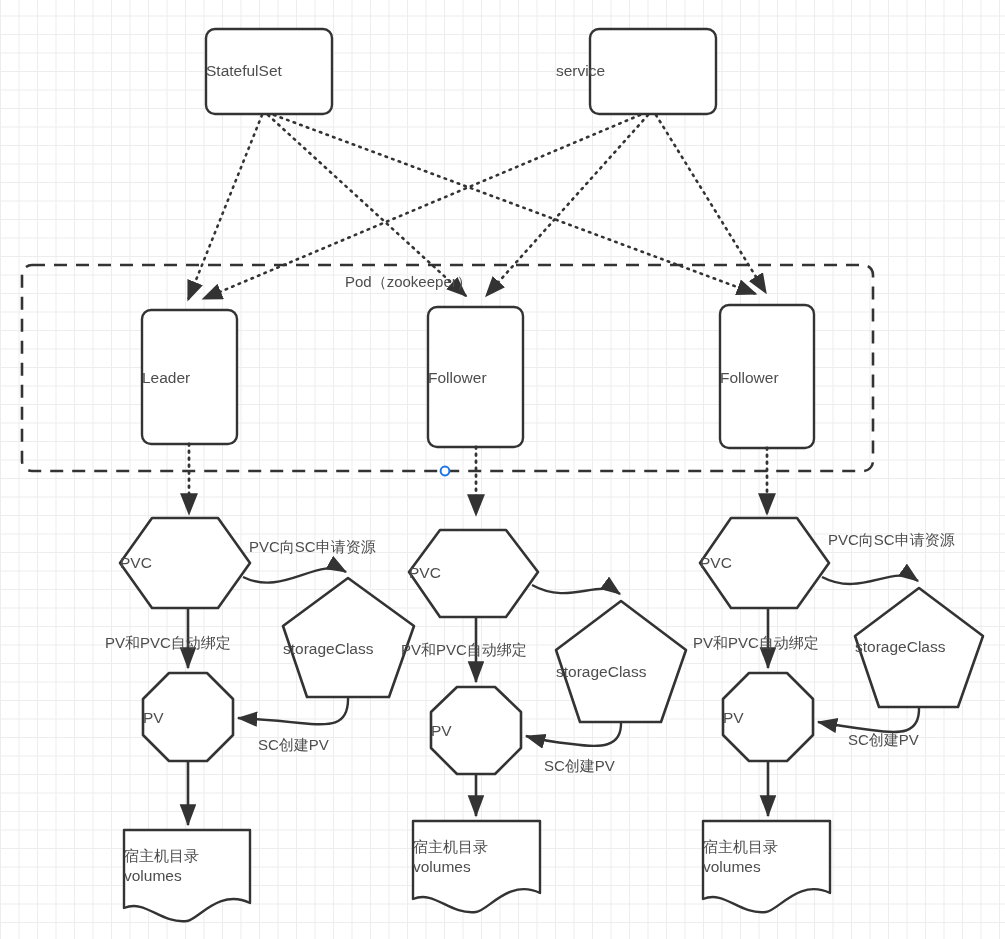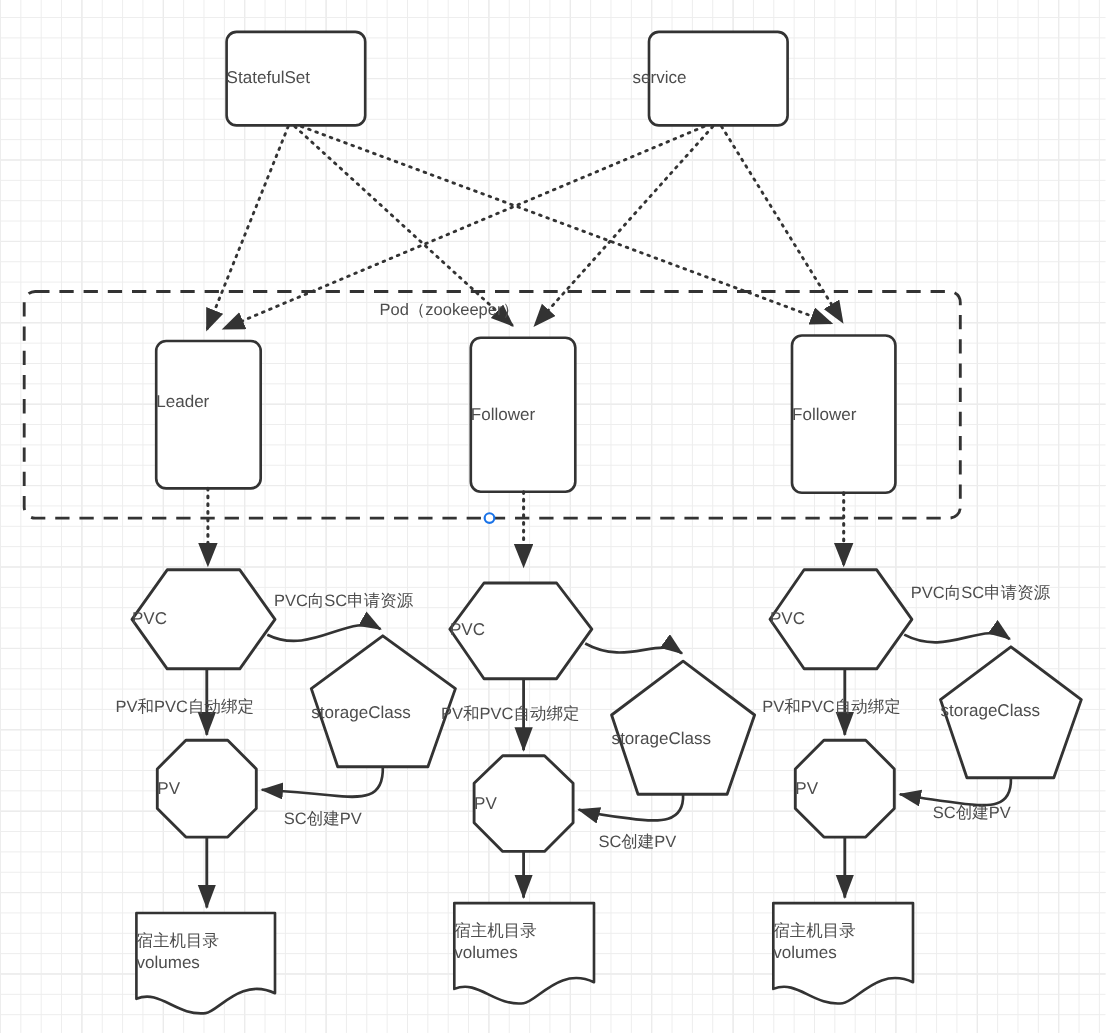--- a/index.html
+++ b/index.html
@@ -97,25 +97,25 @@
     <polygon points="919,588 983,636 958,707 879,707 855,636" fill="#ffffff" stroke="#333333" stroke-width="2.6" stroke-linejoin="round"></polygon>
     <path d="M 703,821 L 830,821 L 830,893 C 799,878 778,911 766,912 C 739,915 725,890 703,899 Z" fill="#ffffff" stroke="#333333" stroke-width="2.4" stroke-linejoin="round"></path>
 
     <path d="M 822,577 C 862,598 893,563 918,581" fill="none" stroke="#333333" stroke-width="2.4" marker-end="url(#arrowS)"></path>
     <path d="M 768,608 L 768,668" fill="none" stroke="#333333" stroke-width="2.6" marker-end="url(#arrowS)"></path>
     <path d="M 919,707 C 920,735 899,734 871,730 C 848,727 834,725 818,722" fill="none" stroke="#333333" stroke-width="2.4" marker-end="url(#arrowS)"></path>
     <path d="M 768,761 L 768,816" fill="none" stroke="#333333" stroke-width="2.6" marker-end="url(#arrowS)"></path>
   </svg>
 
   <div class="lbl nodelabel" style="left:206px;top:62px;width:126px;">StatefulSet</div>
-  <div class="lbl nodelabel" style="left:575px;top:62px;width:118px;">service</div>
+  <div class="lbl nodelabel" style="left:556px;top:62px;width:118px;">service</div>
 
   <div class="lbl cjk" style="left:345px;top:273px;width:210px;">Pod（zookeeper）</div>
 
-  <div class="lbl nodelabel" style="left:142px;top:357px;width:85px;">Leader</div>
+  <div class="lbl nodelabel" style="left:142px;top:369px;width:85px;">Leader</div>
   <div class="lbl nodelabel" style="left:428px;top:369px;width:95px;">Follower</div>
   <div class="lbl nodelabel" style="left:720px;top:369px;width:94px;">Follower</div>
 
   <div class="lbl nodelabel" style="left:120px;top:554px;width:130px;">PVC</div>
   <div class="lbl nodelabel" style="left:409px;top:564px;width:129px;">PVC</div>
   <div class="lbl nodelabel" style="left:700px;top:554px;width:129px;">PVC</div>
 
   <div class="lbl nodelabel" style="left:143px;top:709px;width:90px;">PV</div>
   <div class="lbl nodelabel" style="left:431px;top:722px;width:90px;">PV</div>
   <div class="lbl nodelabel" style="left:723px;top:709px;width:90px;">PV</div>

